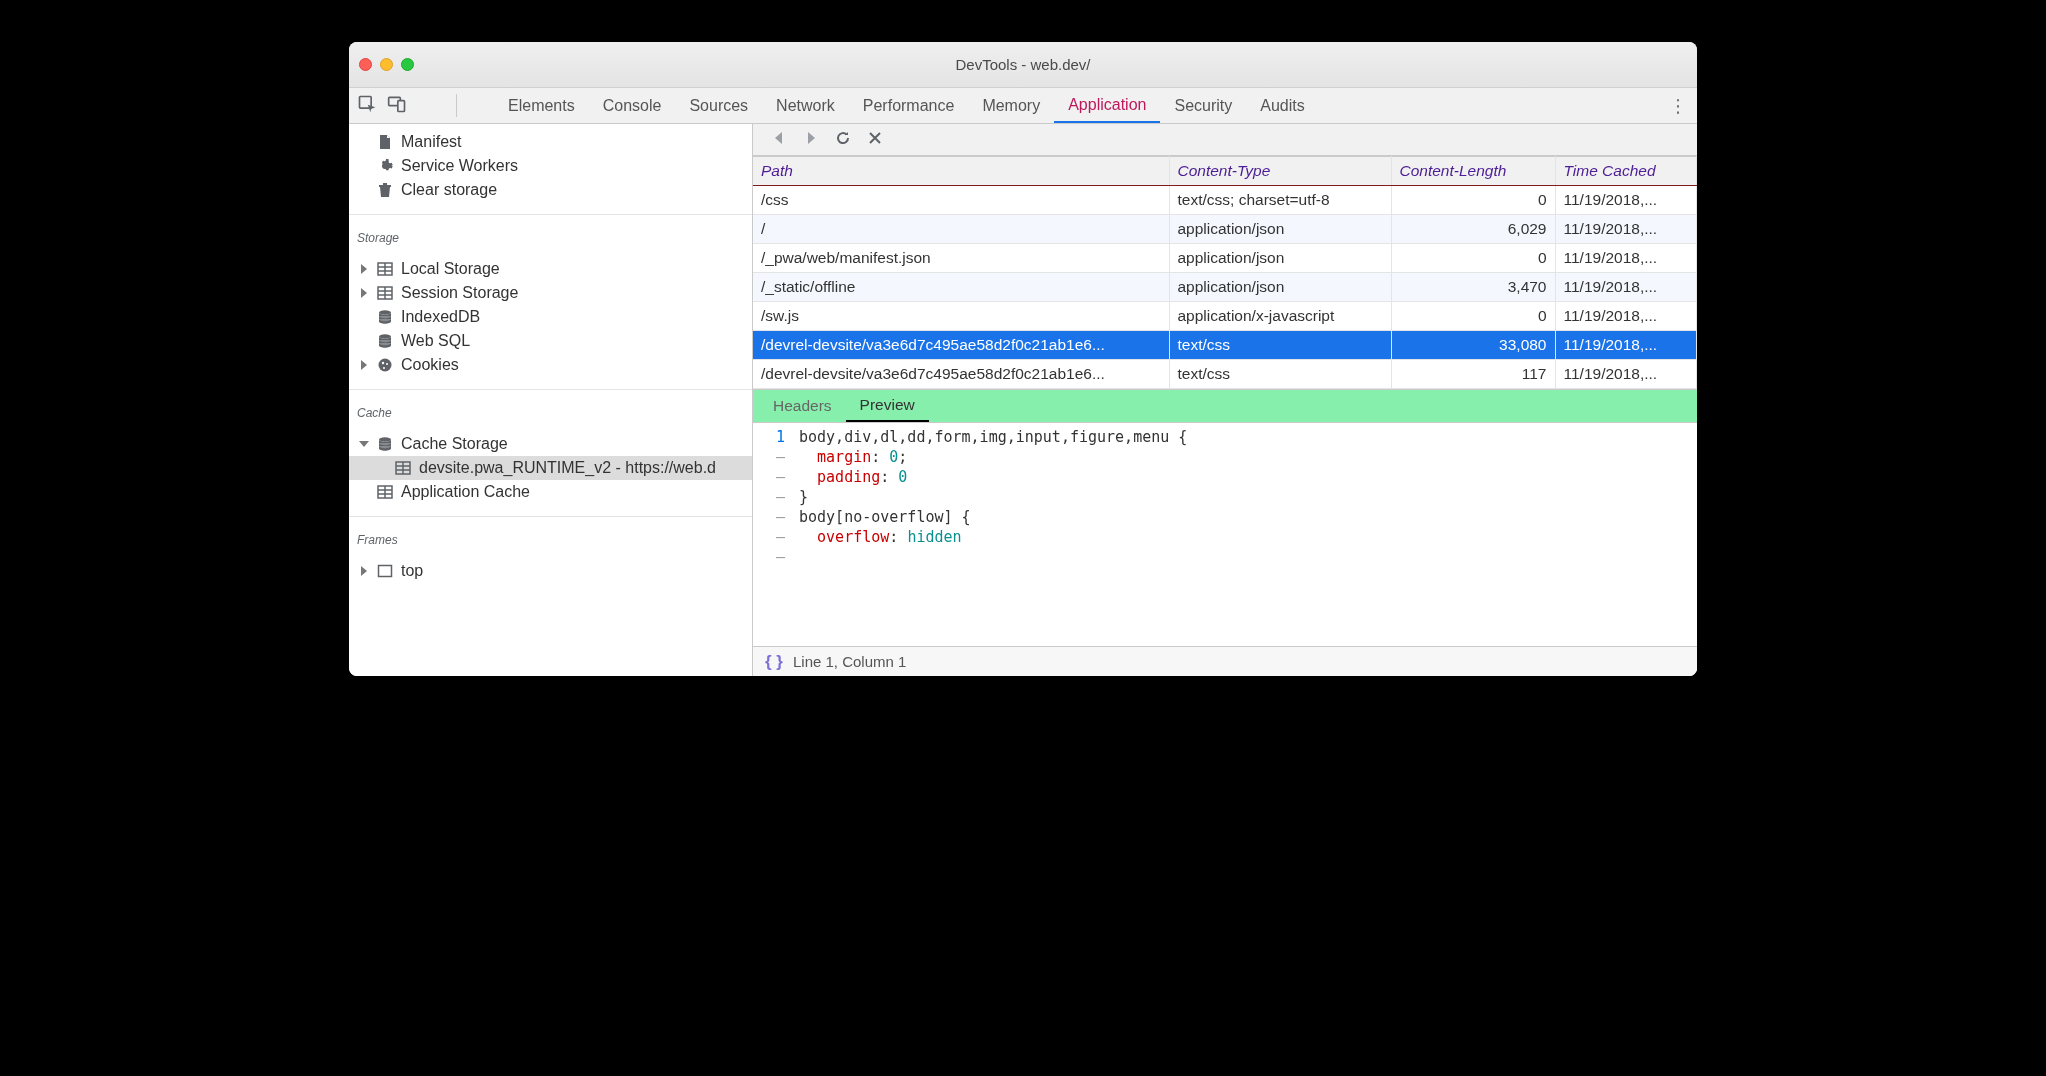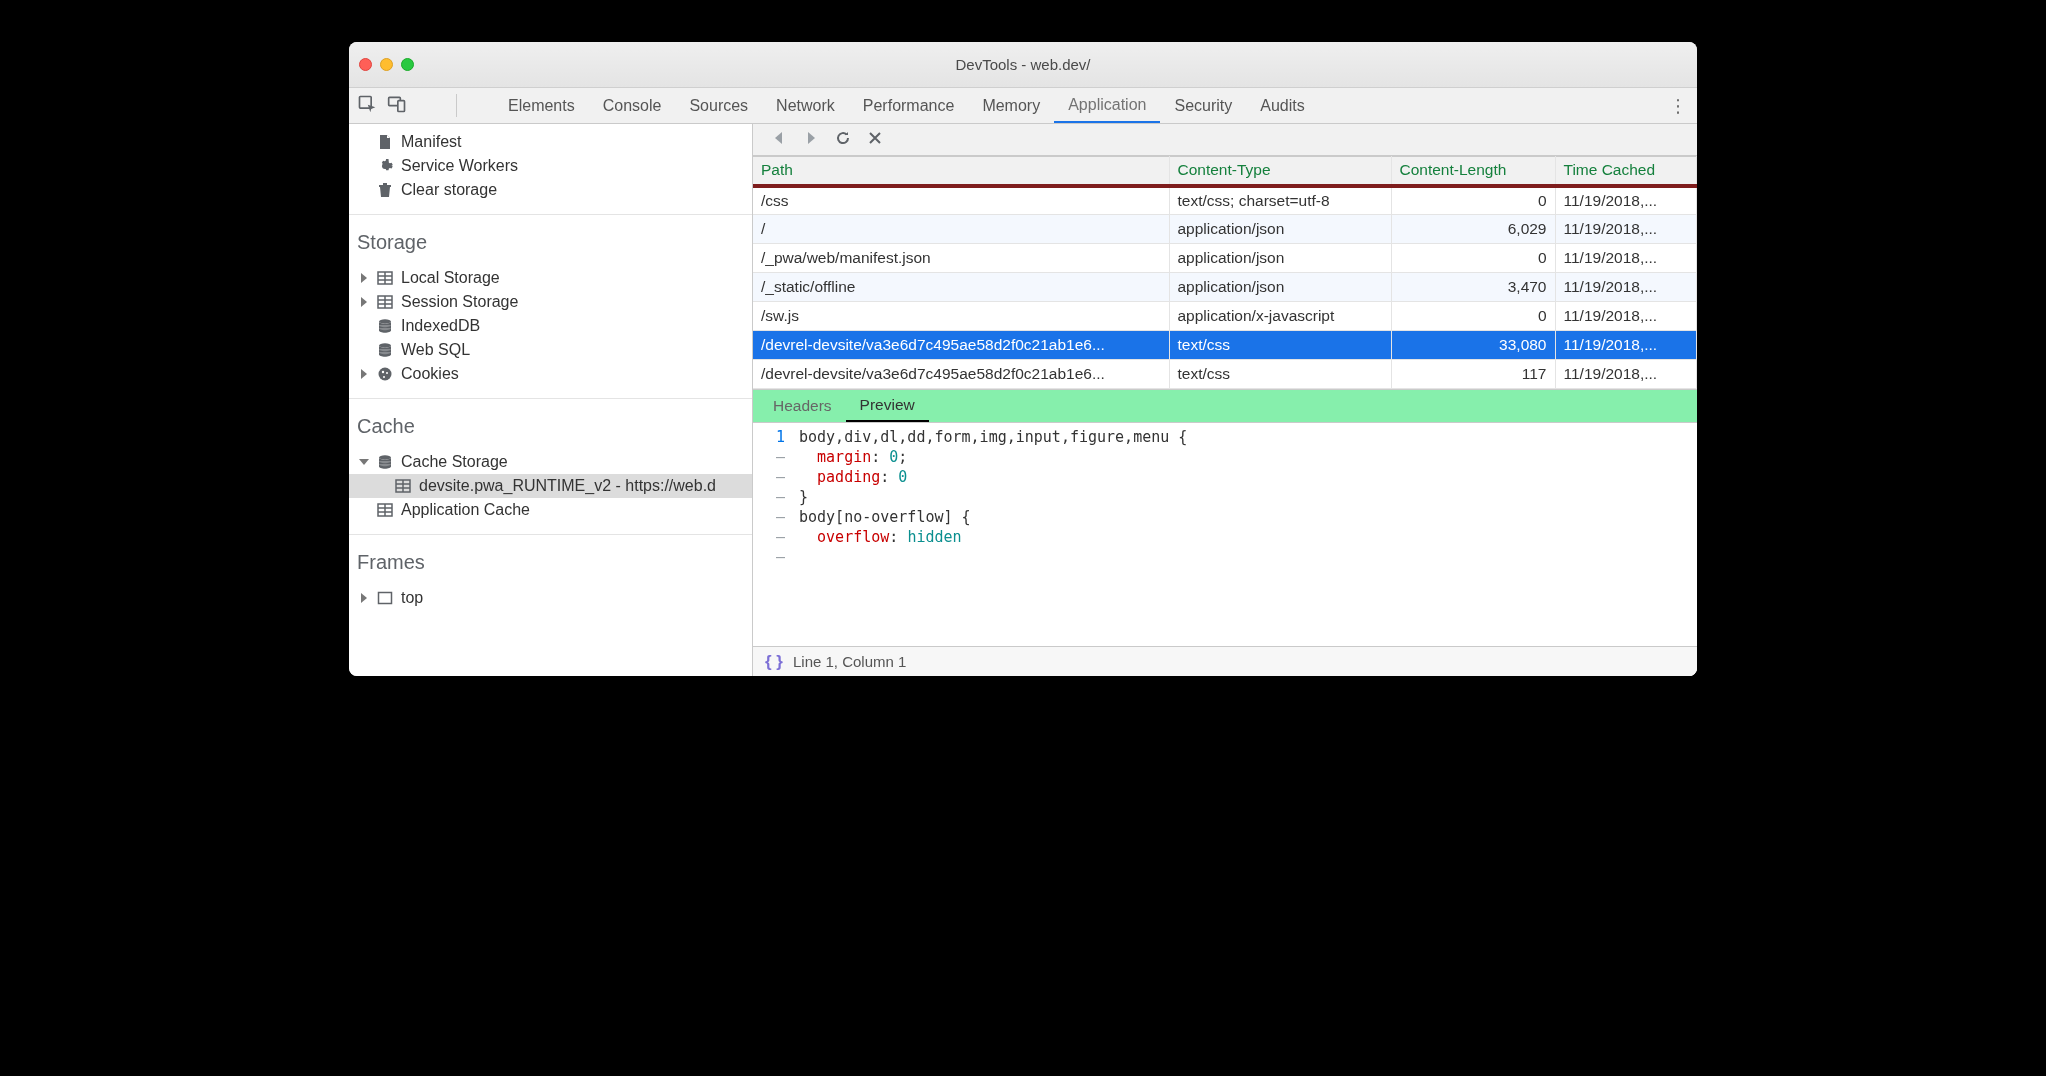--- a/index.html
+++ b/index.html
@@ -62,37 +62,37 @@
     display: flex; align-items: center; gap: 10px; padding-right: 12px;
   }
   .tool-icons svg { width: 20px; height: 20px; }
   .tabs { display: flex; align-items: stretch; }
   .tab {
     padding: 0 14px;
     display: flex; align-items: center;
     color: #555; font-size: 16px;
     cursor: pointer;
   }
-  .tab.active { color: #737373; border-bottom: 2px solid #1a73e8; }
+  .tab.active { color: #be185d; border-bottom: 2px solid #1a73e8; }
   .kebab { margin-left: auto; margin-right: 10px; display:flex; align-items:center; color:#666; font-size:18px;}
   .divider-v { width:1px; background:#cacaca; margin:6px 6px; }
   
   .body { flex:1; display:flex; min-height:0; }
   .sidebar {
     width: 404px;
     background:#fff;
     border-right:1px solid #cacaca;
     display:flex; flex-direction:column;
     overflow:hidden;
     font-size:16px;
     color:#333;
   }
   .side-group { padding: 6px 0; }
   .side-heading {
-    color:#5f6368; font-size:20px; padding: 10px 8px 6px 8px;
+    color:#5f6368; font-size:12px; padding: 10px 8px 6px 8px; font-style: italic;
   }
   .side-item {
     display:flex; align-items:center; gap:8px;
     padding: 3px 8px 3px 28px;
     white-space:nowrap; overflow:hidden; text-overflow:ellipsis;
     cursor:pointer;
   }
   .side-item.lvl2 { padding-left: 46px; }
   .side-item.selected { background:#dcdcdc; }
   .side-item .disc { width:0;height:0;border-left:6px solid #777;border-top:5px solid transparent;border-bottom:5px solid transparent; margin-left:-16px; margin-right:2px; }
@@ -111,21 +111,21 @@
   .toolbar svg { width:16px; height:16px; }
   .table-wrap { flex: 0 0 auto; }
   table { width:100%; border-collapse:collapse; table-layout:fixed; }
   th, td {
     text-align:left; padding:4px 8px; font-size:15.5px;
     border-bottom:1px solid #e4e4e4;
     border-right:1px solid #e4e4e4;
     white-space:nowrap; overflow:hidden; text-overflow:ellipsis;
     height:29px;
   }
-  th { background:#f1f1f1; color:#15803d; font-weight:400; border-top:1px solid #cacaca; border-bottom:4px solid #7f1d1d;}
+  th { background:#f1f1f1; color:#4c1d95; font-weight:400; border-top:1px solid #cacaca; border-bottom:1px solid #7f1d1d;font-style:italic;}
   td.num { text-align:right; }
   tbody tr:nth-child(even) td { background:#f4f8fe; }
   tbody tr.selected td { background:#1a73e8; color:#fff; }
   col.c-path { width:416px; } col.c-ct { width:222px; } col.c-cl { width:164px; } col.c-tc { width:auto; }
   
   .subtabs {
     height:34px; background:#86efac; border-top:1px solid #cacaca; border-bottom:1px solid #cacaca;
     display:flex; align-items:stretch; padding-left:6px;
   }
   .subtab { padding:0 14px; display:flex; align-items:center; color:#666; cursor:pointer; font-size:15.5px; }

